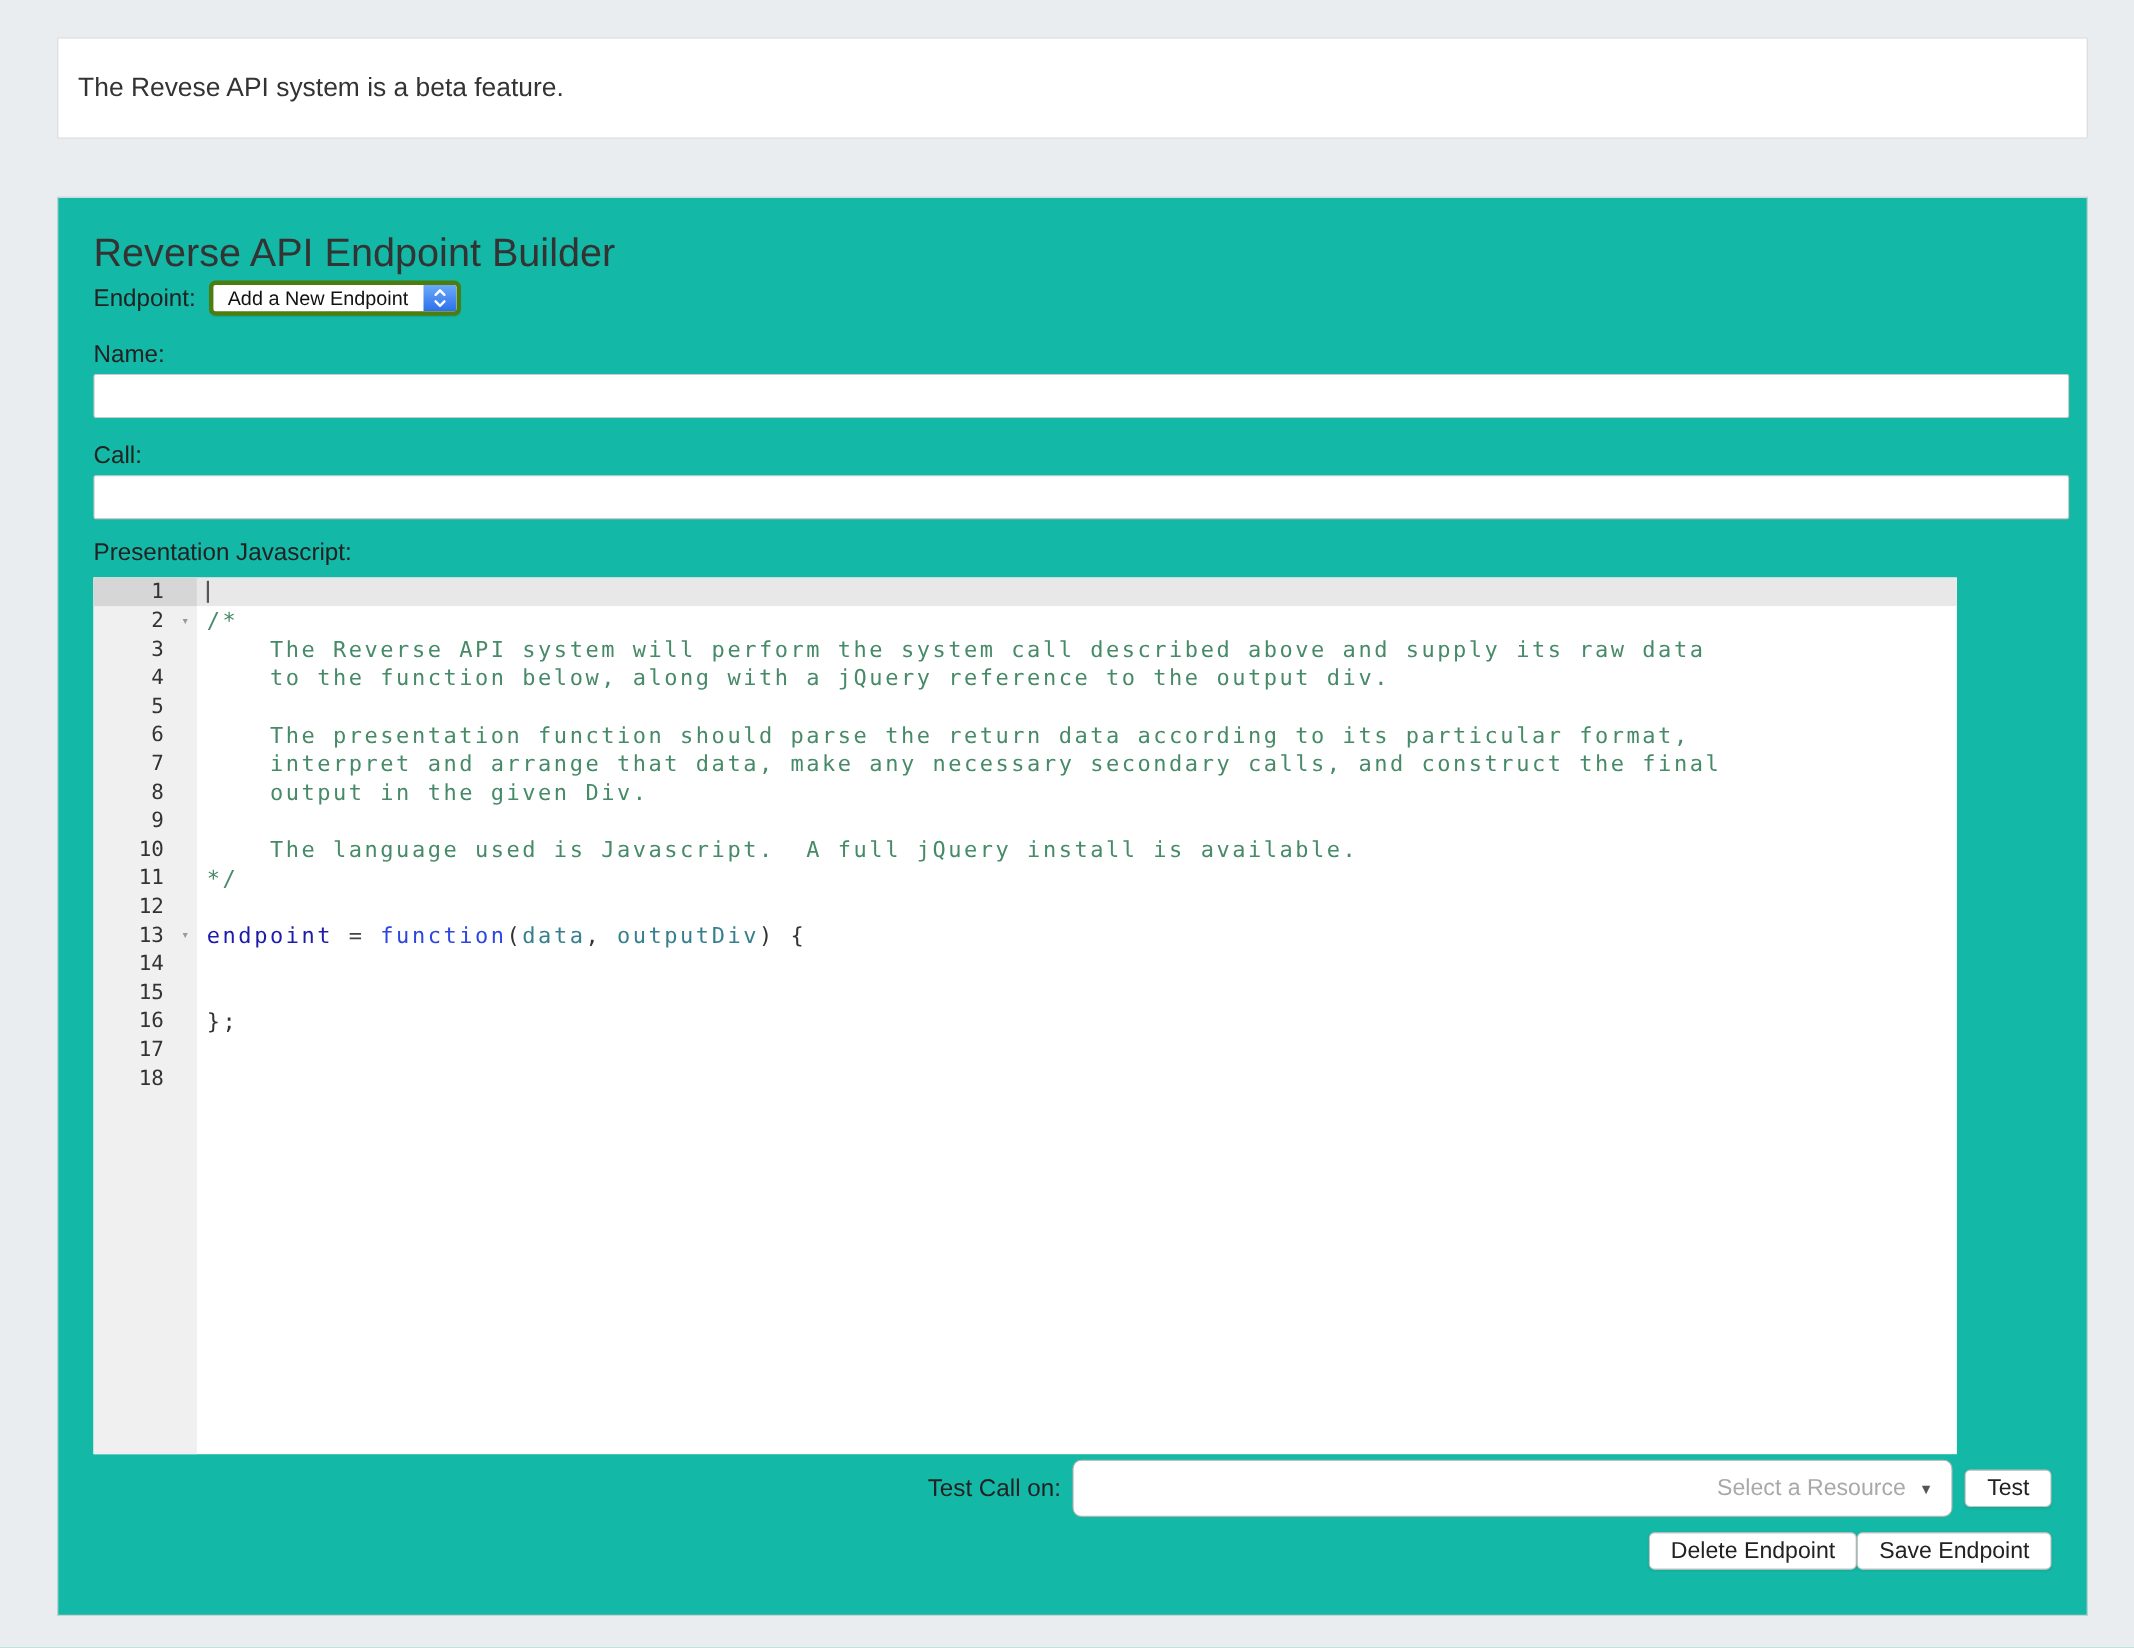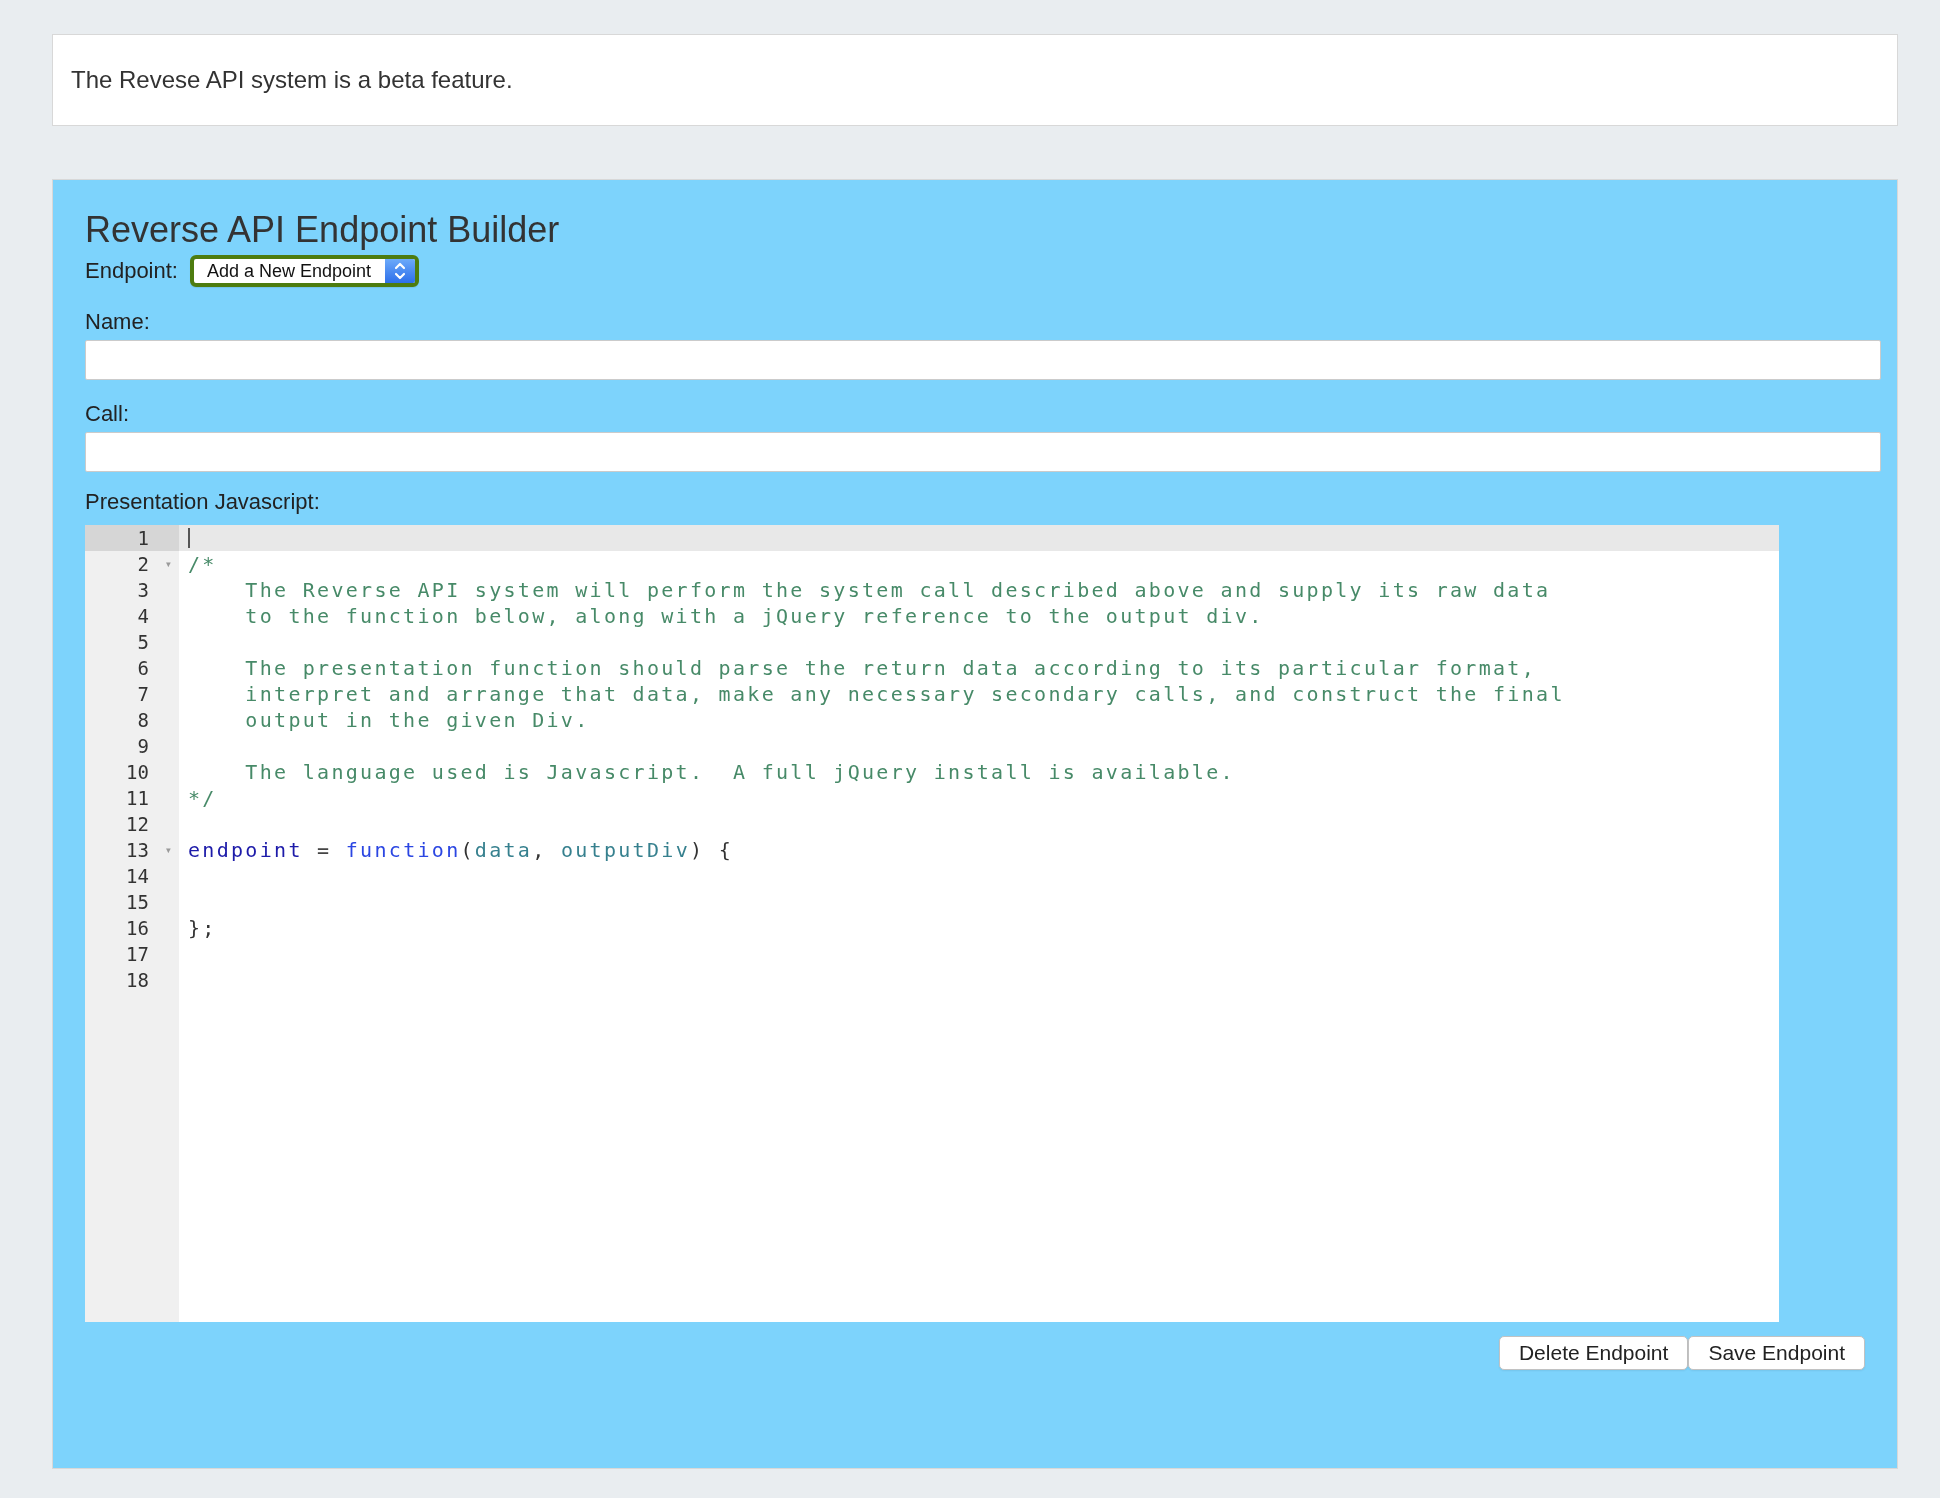--- a/index.html
+++ b/index.html
@@ -17,21 +17,21 @@
     border:1px solid #d8d8d8;
     display:flex;
     align-items:center;
     padding-left:18px;
     font-size:24px;
     color:#333;
   }
   .card {
     margin:53px 42px 0 52px;
     height:1290px;
-    background:#7dd3fc;
+    background:#14b8a6;
     border:1px solid #d8d8d8;
     padding:0 16px 0 32px;
   }
   .title {
     margin-top:28px;
     font-size:36px;
     line-height:44px;
     font-weight:400;
     color:#333;
   }
@@ -265,19 +265,27 @@
         <div class="code-line"><span class="tok-comment">*/</span></div>
         <div class="code-line"></div>
         <div class="code-line"><span class="tok-variable">endpoint</span><span class="tok-plain"> </span><span class="tok-operator">=</span><span class="tok-plain"> </span><span class="tok-keyword">function</span><span class="tok-plain">(</span><span class="tok-param">data</span><span class="tok-plain">, </span><span class="tok-param">outputDiv</span><span class="tok-plain">) {</span></div>
         <div class="code-line"></div>
         <div class="code-line"></div>
         <div class="code-line"><span class="tok-plain">};</span></div>
         <div class="code-line"></div>
       </div>
   </div>
 
+  <div class="test-row">
+    <span class="inline-label">Test Call on:</span>
+    <div class="resource-box">
+      <span class="resource-placeholder">Select a Resource</span>
+      <span class="resource-caret">▼</span>
+    </div>
+    <button class="btn">Test</button>
+  </div>
 
   <div class="actions-row">
     <button class="btn">Delete Endpoint</button>
     <button class="btn">Save Endpoint</button>
   </div>
 
 </div>
 
 </body></html>

